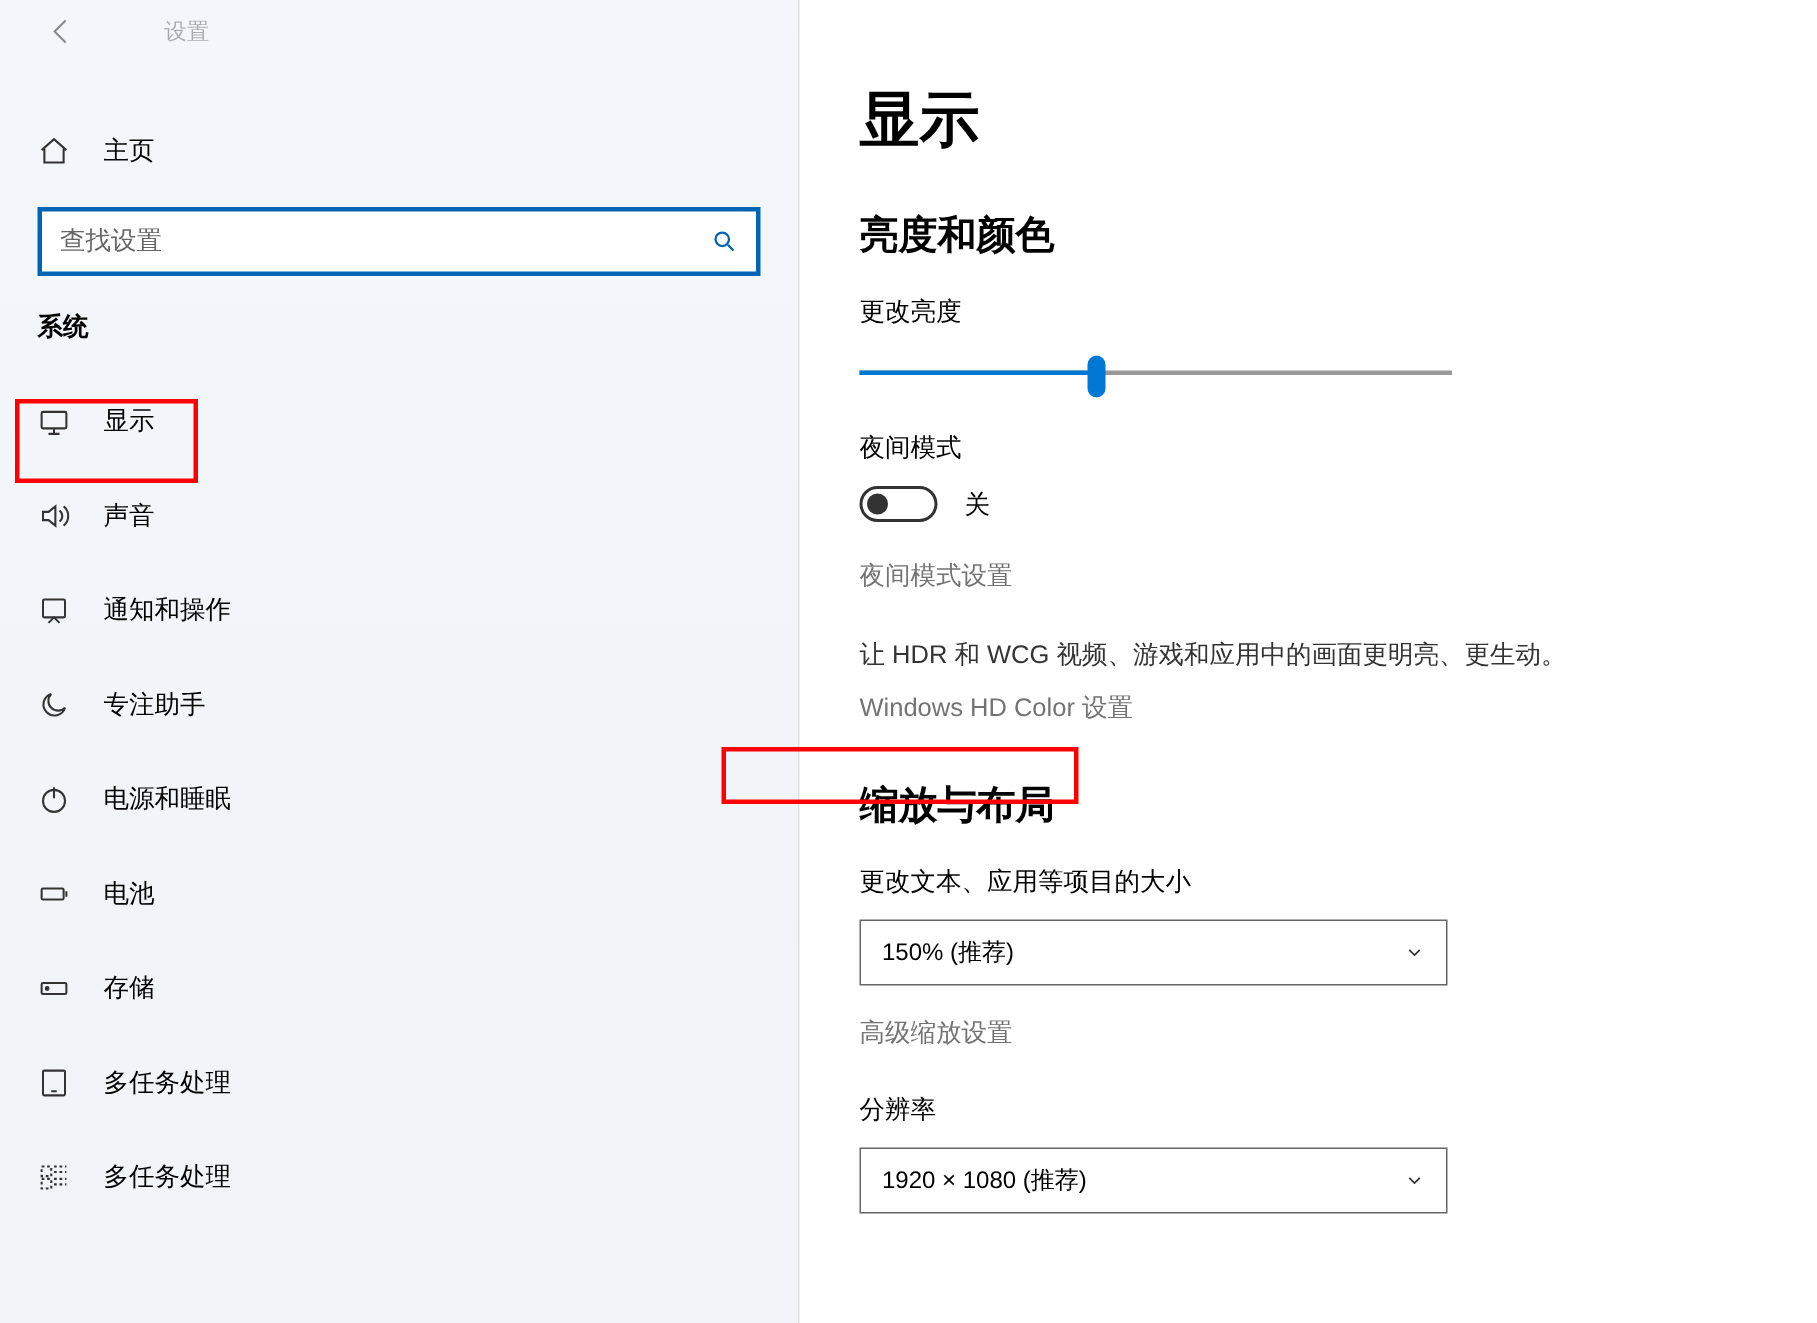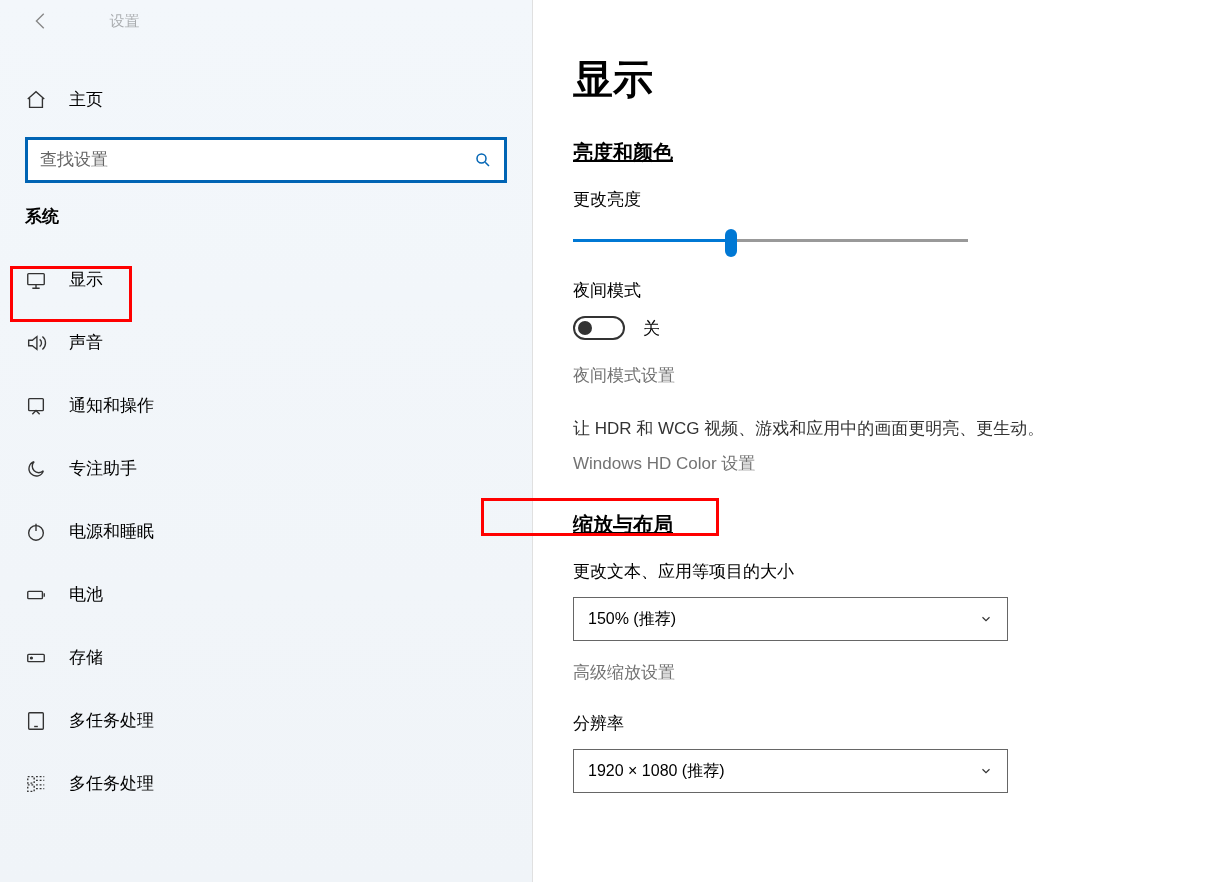--- a/index.html
+++ b/index.html
@@ -21,33 +21,33 @@
 .nav-list { list-style: none; margin-top: 10px; }
 .nav-item { display: flex; align-items: center; padding: 20px 25px; cursor: pointer; margin-left: 0; }
 .nav-item .icon { width: 22px; height: 22px; margin-right: 22px; flex-shrink: 0; }
 .nav-item .label { font-size: 17px; }
 .nav-item.selected { background: transparent; }
 .highlight-red { border: 3px solid #ff0000; }
 .highlight-display { position: absolute; left: 10px; top: 266px; width: 122px; height: 56px; pointer-events: none; }
 .highlight-hdcolor { position: absolute; left: 481px; top: 498px; width: 238px; height: 38px; pointer-events: none; }
 .main { flex: 1; padding: 52px 55px 20px 40px; overflow-y: auto; }
 .page-title { font-size: 40px; font-weight: 600; margin-bottom: 32px; }
-.section-title { font-size: 20px; font-weight: 600; margin-bottom: 22px; margin-top: 8px; text-decoration: underline; }
+.section-title { font-size: 26px; font-weight: 600; margin-bottom: 22px; margin-top: 8px; }
 .setting-label { font-size: 17px; margin-bottom: 14px; }
 .slider-wrap { position: relative; width: 395px; height: 32px; margin-bottom: 22px; }
 .slider-track { position: absolute; top: 14px; left: 0; right: 0; height: 3px; background: #999; }
 .slider-fill { position: absolute; top: 14px; left: 0; width: 40%; height: 3px; background: #0078d4; }
 .slider-thumb { position: absolute; top: 4px; left: 40%; margin-left: -6px; width: 12px; height: 28px; background: #0078d4; border-radius: 6px; }
 .toggle-row { display: flex; align-items: center; margin-bottom: 24px; }
 .toggle { width: 52px; height: 24px; border: 2px solid #333; border-radius: 14px; position: relative; margin-right: 18px; cursor: pointer; }
 .toggle-knob { position: absolute; left: 3px; top: 3px; width: 14px; height: 14px; background: #333; border-radius: 50%; }
 .toggle-label { font-size: 17px; }
 .link { color: #737373; font-size: 17px; cursor: pointer; display: inline-block; margin-bottom: 28px; }
 .body-text { font-size: 17px; color: #333; margin-bottom: 10px; line-height: 1.6; }
-.dropdown { width: 435px; height: 44px; border: 1px solid #666; display: flex; align-items: center; justify-content: space-between; padding: 0 14px; cursor: pointer; margin-bottom: 20px; background: #fff; }
+.dropdown { width: 392px; height: 44px; border: 1px solid #666; display: flex; align-items: center; justify-content: space-between; padding: 0 14px; cursor: pointer; margin-bottom: 20px; background: #fff; }
 .dropdown .value { font-size: 16px; }
 .chevron { width: 14px; height: 14px; }
 svg { display: block; }
 </style>
 </head>
 <body>
 
 <div class="app">
   <div class="sidebar">
     <div class="sidebar-top">

